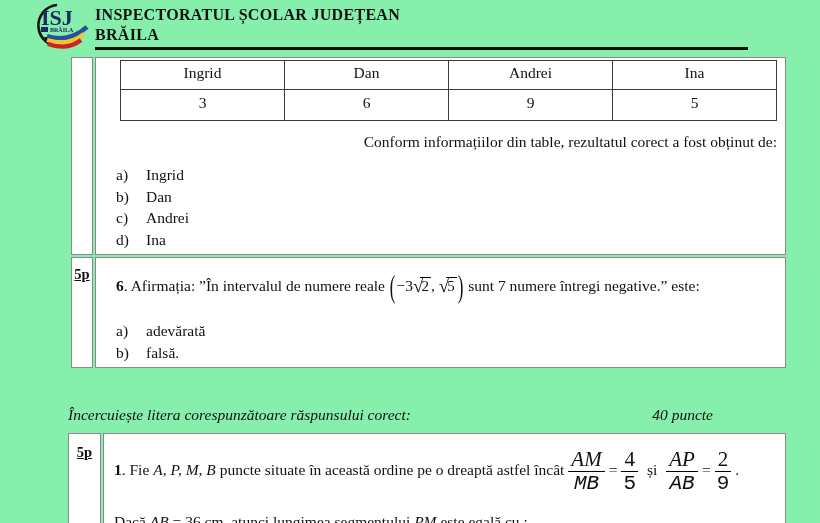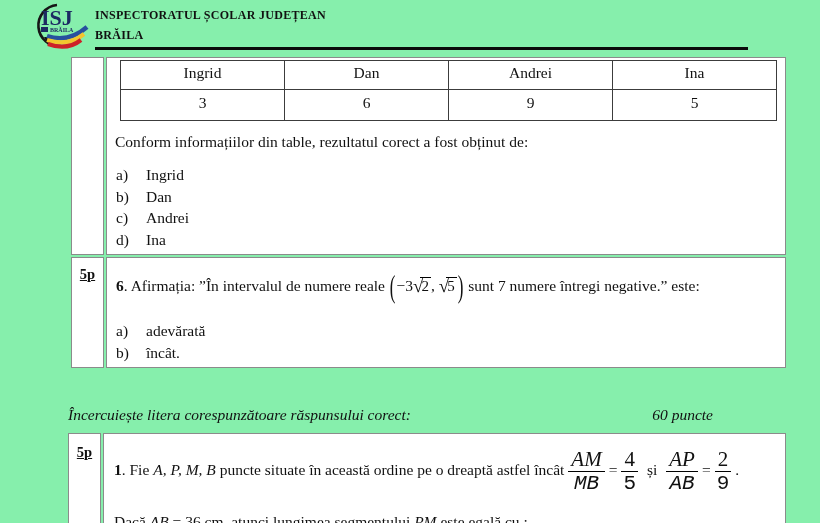--- a/index.html
+++ b/index.html
@@ -6,41 +6,41 @@
   html,body { background:#e9e9e9; }
   .page {
     position:relative; width:820px; height:523px; background:#86efac;
     overflow:hidden; color:#111;
     font-family:"Liberation Serif","DejaVu Serif",serif;
     font-size:15.5px;
   }
 
   
   .logo { position:absolute; left:27px; top:1px; }
-  .org-title { position:absolute; left:95px; top:5px; font-weight:bold; font-size:12px; line-height:20px; letter-spacing:.3px; }
+  .org-title { position:absolute; left:95px; top:5px; font-weight:bold; font-size:16px; line-height:20px; letter-spacing:.3px; }
   .header-rule { position:absolute; left:95px; top:47px; width:653px; height:3px; background:#0b0b0b; }
 
   
   .exam-table { position:absolute; border-collapse:separate; border-spacing:2px; }
   .exam-table td { border:1px solid #8b8b8b; vertical-align:top; background:#fff; }
   .exam-table td.pts { width:33px; text-align:center; font-weight:bold; font-size:14.5px; padding-top:8px;text-decoration:underline; }
-  .exam-table td.body { padding:1px 8px 4px 8px; }
+  .exam-table td.body { padding:1px 8px 4px 19px; }
 
   #table1 { left:69px; top:55px; width:719px; }
   #table1 .row1-body { height:178px; }
   #table1 .row2-body { height:90px; }
   #table2 { left:66px; top:431px; width:722px; height:120px; }
 
   
   .results { width:657px; margin:1px 0 0 5px; border-collapse:collapse; font-size:15.5px; }
   .results td { border:1px solid #3c3c3c; text-align:center; }
   .results .hrow td { height:29px; padding-top:3px; }
   .results .vrow td { height:31px; padding-top:4px; }
 
-  .prompt { margin:12px 0 0 0; }
+  .prompt { margin:12px 0 0 0;text-align:right; }
 
   .options { margin:13px 0 0 1px; }
   .opt { display:flex; line-height:21.5px; }
   .opt .letter { width:30px; flex:0 0 30px; }
 
   
   .qline { white-space:nowrap; line-height:20px; }
   .q6-line { margin:10px 0 0 1px; line-height:34px;font-family:Liberation Serif, serif; }
   .qnum { font-weight:bold; }
 
@@ -146,33 +146,33 @@
           <span class="qnum">6</span><span>.  Afirmația: ”În intervalul de numere reale </span><span class="bigparen">(</span><span>−3</span><span class="sqrt"><span class="sign">√</span><span class="rad">2</span></span><span>, </span><span class="sqrt"><span class="sign">√</span><span class="rad">5</span></span><span class="bigparen">)</span><span> sunt 7 numere întregi negative.” este:</span>
         </div>
 
         <div class="options" style="margin-top:15px">
           <div class="opt">
             <span class="letter">a)</span>
             <span>adevărată</span>
           </div>
           <div class="opt">
             <span class="letter">b)</span>
-            <span>încât.</span>
+            <span>falsă.</span>
           </div>
         </div>
 
       </td>
     </tr>
   </tbody>
     </table>
 
 
   <div class="instruction-row">
     <span>Încercuiește litera corespunzătoare răspunsului corect:</span>
-    <span>60 puncte</span>
+    <span>40 puncte</span>
   </div>
 
   <table class="exam-table" id="table2">
     <tbody>
         <tr>
       <td class="pts">5p</td>
       <td class="body">
 
         <div class="q1-line1">
           <span class="qnum">1</span><span>. Fie  </span><span class="ital">A, P, M, B</span><span> puncte situate în această ordine pe o dreaptă astfel încât</span><span class="frac ital">

